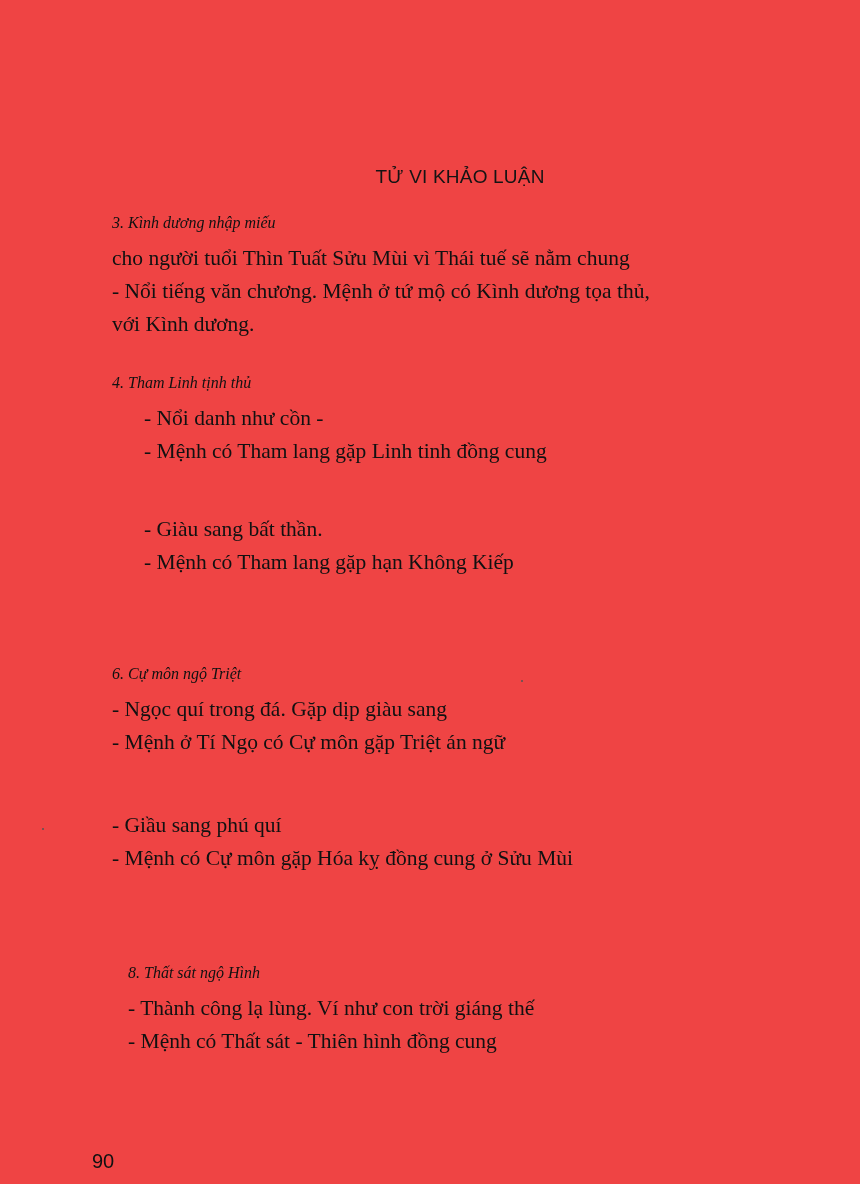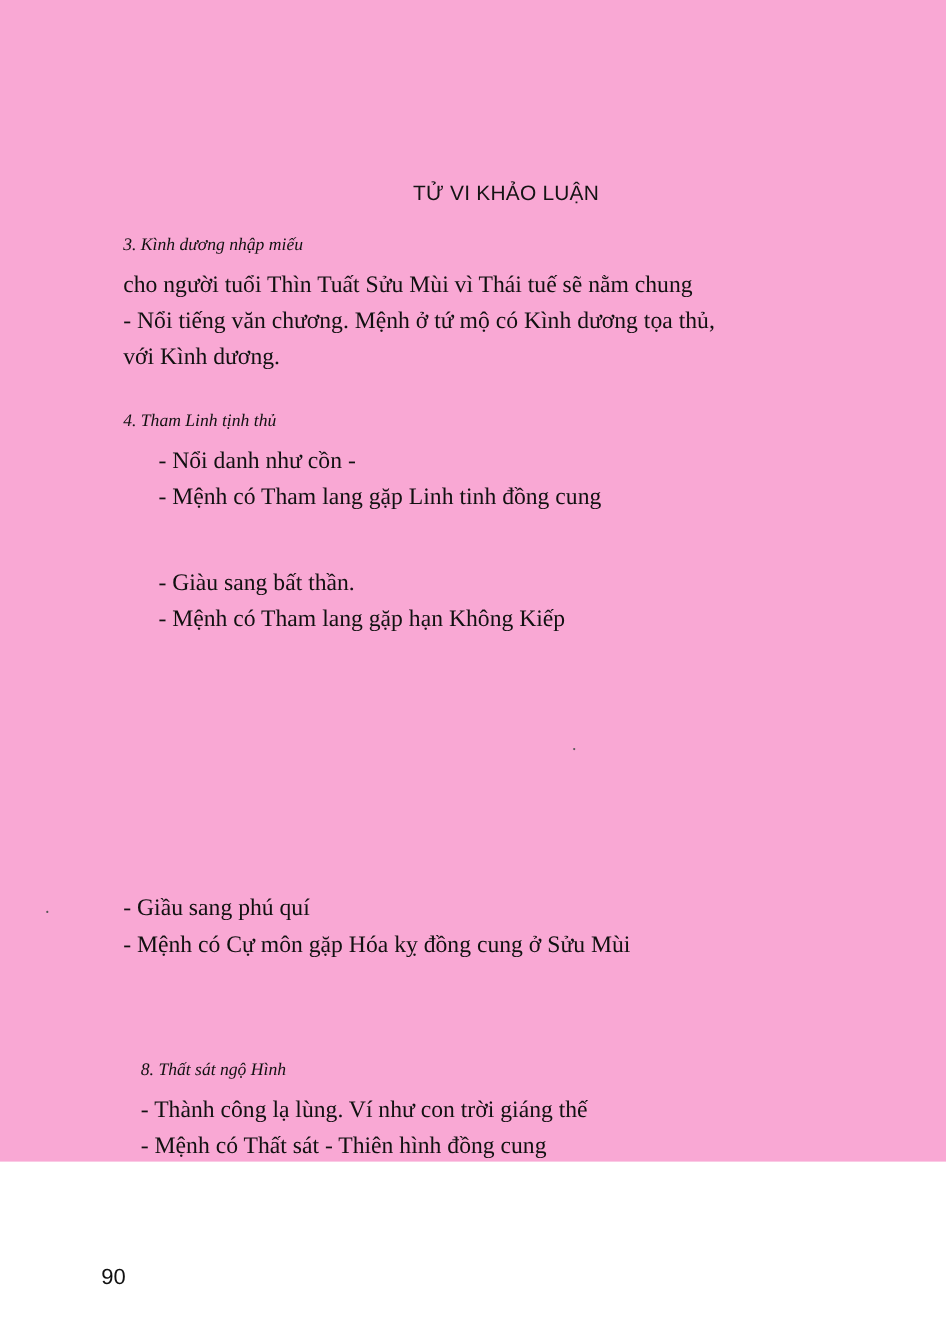--- a/index.html
+++ b/index.html
@@ -11,22 +11,22 @@
       width: 860px;
       height: 1200px;
       position: relative;
       overflow: hidden;
       font-family: "Liberation Serif", "DejaVu Serif", serif;
       color: #111111;
     }
     .page {
       position: absolute;
       left: 0; top: 0;
-      width: 860px; height: 1056px;
-      background: #f9a8d4;
+      width: 860px; height: 1184px;
+      background: #ef4444;
     }
     .running-header {
       position: absolute;
       top: 166px;
       left: 0;
       width: 860px;
       padding-left: 60px;
       box-sizing: border-box;
       text-align: center;
       font-family: "Liberation Sans", "DejaVu Sans", sans-serif;
@@ -90,20 +90,25 @@
     <div class="section-title">4. Tham Linh tịnh thủ</div>
     <div class="item">- Nổi danh như cồn -</div>
     <div class="item">- Mệnh có Tham lang gặp Linh tinh đồng cung</div>
   </div>
 
   <div class="section indented" style="top:513px;">
     <div class="item">- Giàu sang bất thần.</div>
     <div class="item">- Mệnh có Tham lang gặp hạn Không Kiếp</div>
   </div>
 
+  <div class="section" style="top:659px;">
+    <div class="section-title">6. Cự môn ngộ Triệt</div>
+    <div class="item">- Ngọc quí trong đá. Gặp dịp giàu sang</div>
+    <div class="item">- Mệnh ở Tí Ngọ có Cự môn gặp Triệt án ngữ</div>
+  </div>
 
   <div class="section" style="top:809px;">
     <div class="item">- Giầu sang phú quí</div>
     <div class="item">- Mệnh có Cự môn gặp Hóa kỵ đồng cung ở Sửu Mùi</div>
   </div>
 
   <div class="section" style="top:958px;margin-left:16px;">
     <div class="section-title">8. Thất sát ngộ Hình</div>
     <div class="item">- Thành công lạ lùng. Ví như con trời giáng thế</div>
     <div class="item">- Mệnh có Thất sát - Thiên hình đồng cung</div>

